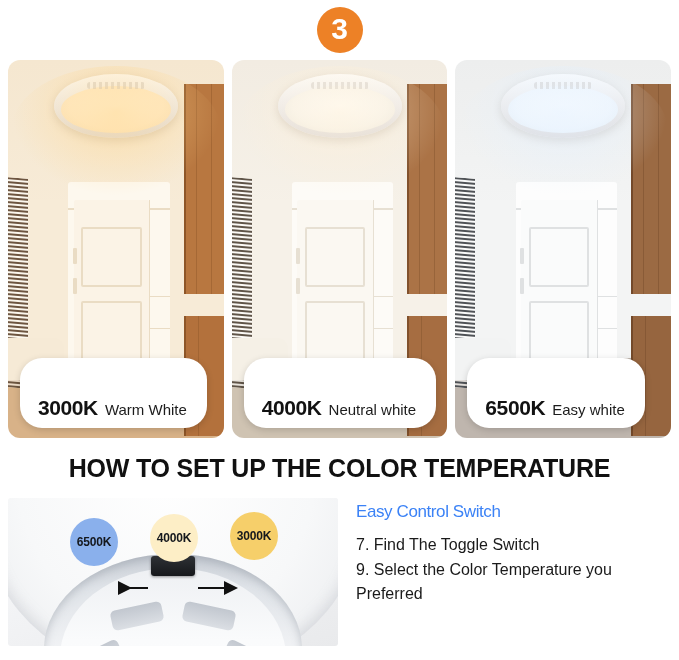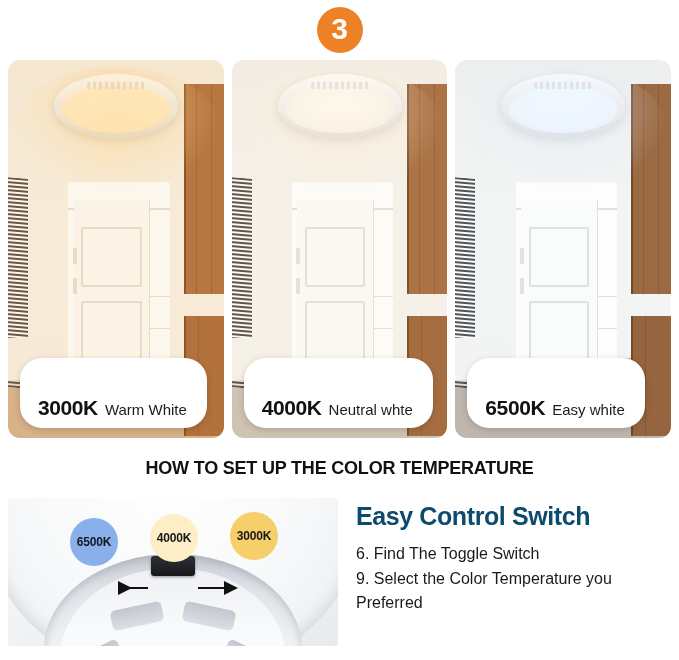--- a/index.html
+++ b/index.html
@@ -174,21 +174,21 @@
     padding: 7px 20px 8px 18px;
     box-shadow: 0 2px 7px rgba(0,0,0,.16);
   }
   .cap-k { font-size: 21px; font-weight: bold; color: #121212; letter-spacing: -0.4px; }
   .cap-name { font-size: 15px; color: #1c1c1c; margin-top: 36px; }
 
   
   .section-heading {
     height: 60px;
     display: flex; align-items: center; justify-content: center;
-    font-size: 18px; font-weight: bold; color: #111111;
+    font-size: 25px; font-weight: bold; color: #111111;
     letter-spacing: -0.2px;
   }
 
   
   .bottom-row { display: flex; padding: 0 8px; height: 150px; gap: 18px; }
 
   .photo {
     position: relative;
     width: 330px; height: 148px;
     border-radius: 3px;
@@ -240,21 +240,21 @@
     font-size: 12px; font-weight: bold; color: #15181d;
     letter-spacing: -0.2px;
   }
 
   
   .info {
     flex: 1;
     padding-top: 4px;
   }
   .info-title {
-    font-size: 25px; font-weight: bold; color: #0c4a6e;
+    font-size: 17px; font-weight: normal; color: #3b82f6;
     letter-spacing: -0.4px;
     margin-bottom: 12px;
   }
   .info-step {
     font-size: 16px; color: #1a1a1a; line-height: 1.42;
     margin-bottom: 2px;
   }
 </style>
 </head>
 <body>
@@ -340,21 +340,21 @@
         <div class="lamp-label"></div>
       </div>
       <div class="lamp-glow" style="background: radial-gradient(at 50% 35%, rgba(255, 240, 214, 0.52) 0%, transparent 70%);"></div>
     </div>
     <div class="temp-slider">
       <div class="temp-track"></div>
       <div class="temp-knob knob-neutral" style="left: 50%;"></div>
     </div>
     <div class="caption-pill">
       <span class="cap-k">4000K</span>
-      <span class="cap-name">Neutral whte</span>
+      <span class="cap-name">Neutral white</span>
     </div>
   </div>
 
   <div class="panel" id="panel-2">
     <div class="scene">
       <div class="ceiling" style="background: linear-gradient(rgb(237, 238, 238) 0%, rgb(243, 244, 244) 100%);"></div>
       <div class="backwall" style="background: rgb(243, 244, 244);"></div>
       <div class="floor" style="background: linear-gradient(rgb(191, 182, 174) 0%, rgb(191, 182, 174) 100%);"></div>
       <div class="slat-wall" style="background-image: repeating-linear-gradient(rgb(79, 82, 86) 0px, rgb(79, 82, 86) 2px, rgba(255, 255, 255, 0.55) 2px, rgba(255, 255, 255, 0.55) 4px);"></div>
       <div class="bench" style="background: rgb(242, 243, 243);"></div>
@@ -428,17 +428,17 @@
     <div class="k-dot" id="kdot-1" style="background: rgb(253, 238, 198); left: 142px; top: 16px;">
       <span>4000K</span>
     </div>
     <div class="k-dot" id="kdot-2" style="background: rgb(246, 207, 106); left: 222px; top: 14px;">
       <span>3000K</span>
     </div>
   </div>
 
   <div class="info">
     <div class="info-title">Easy Control Switch</div>
-    <div class="info-step">6. Find The Toggle Switch</div>
+    <div class="info-step">7. Find The Toggle Switch</div>
     <div class="info-step">9. Select the Color Temperature you</div>
     <div class="info-step">Preferred</div>
   </div>
 </div>
 
 </body></html>

